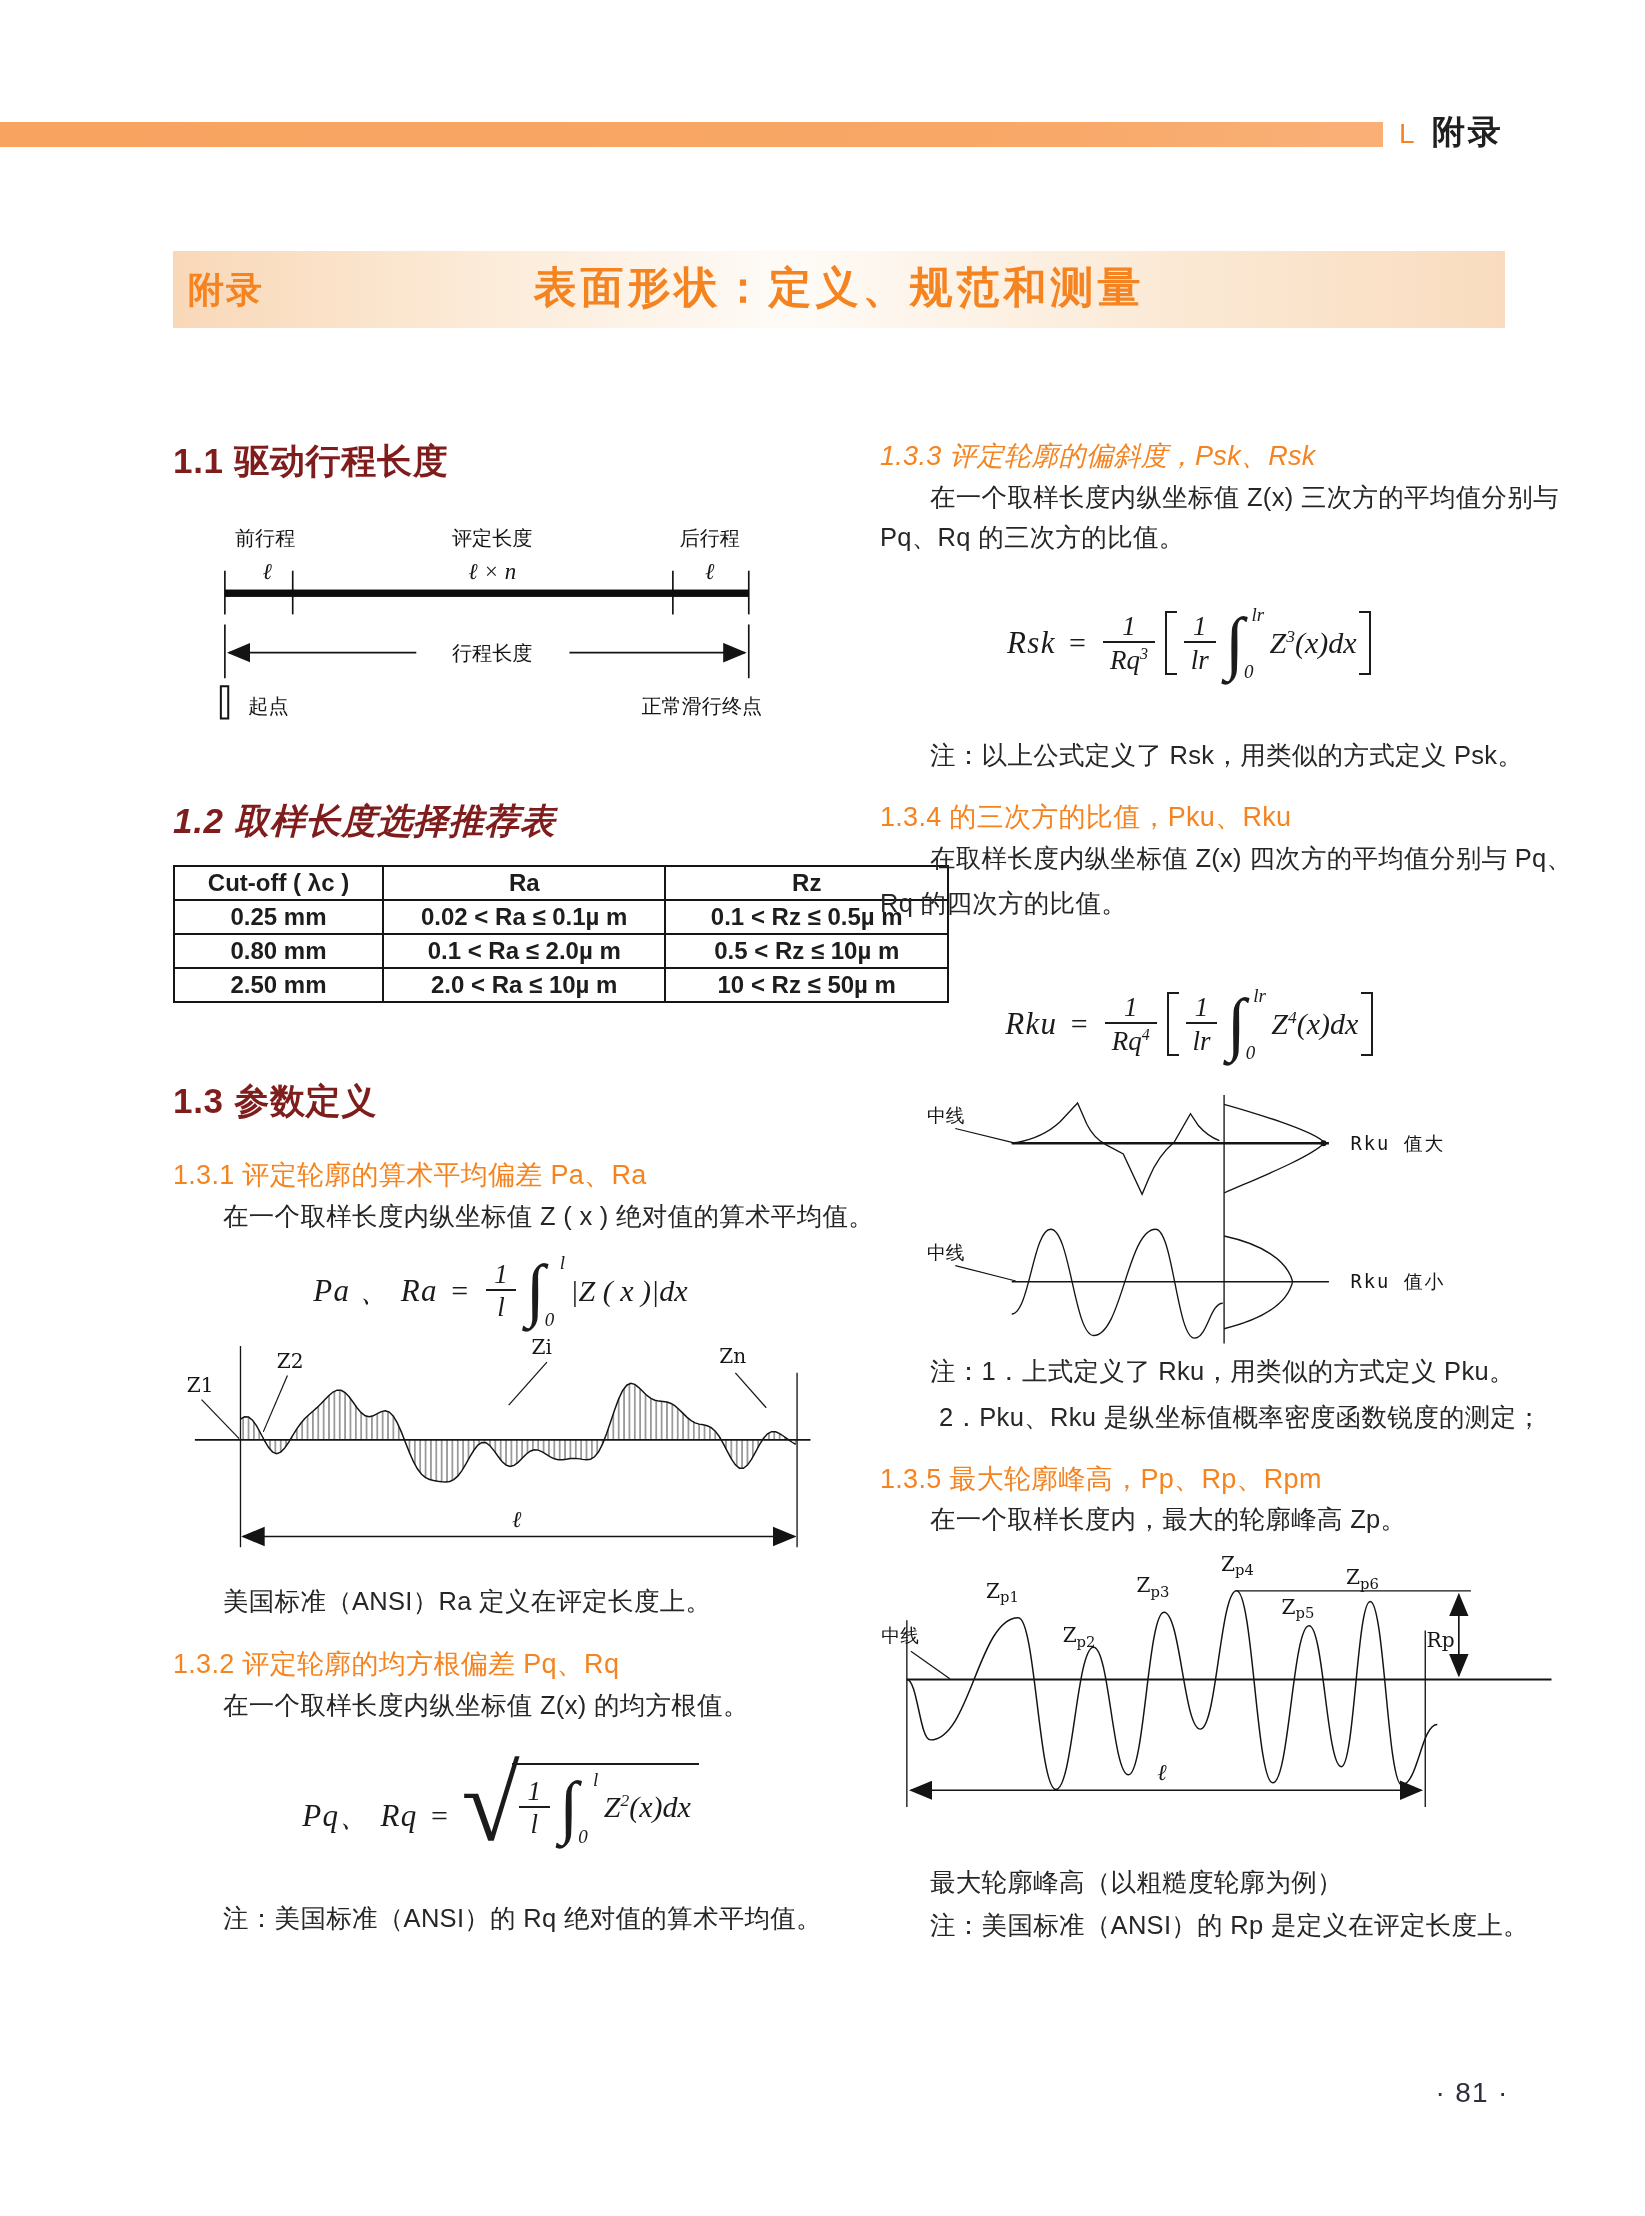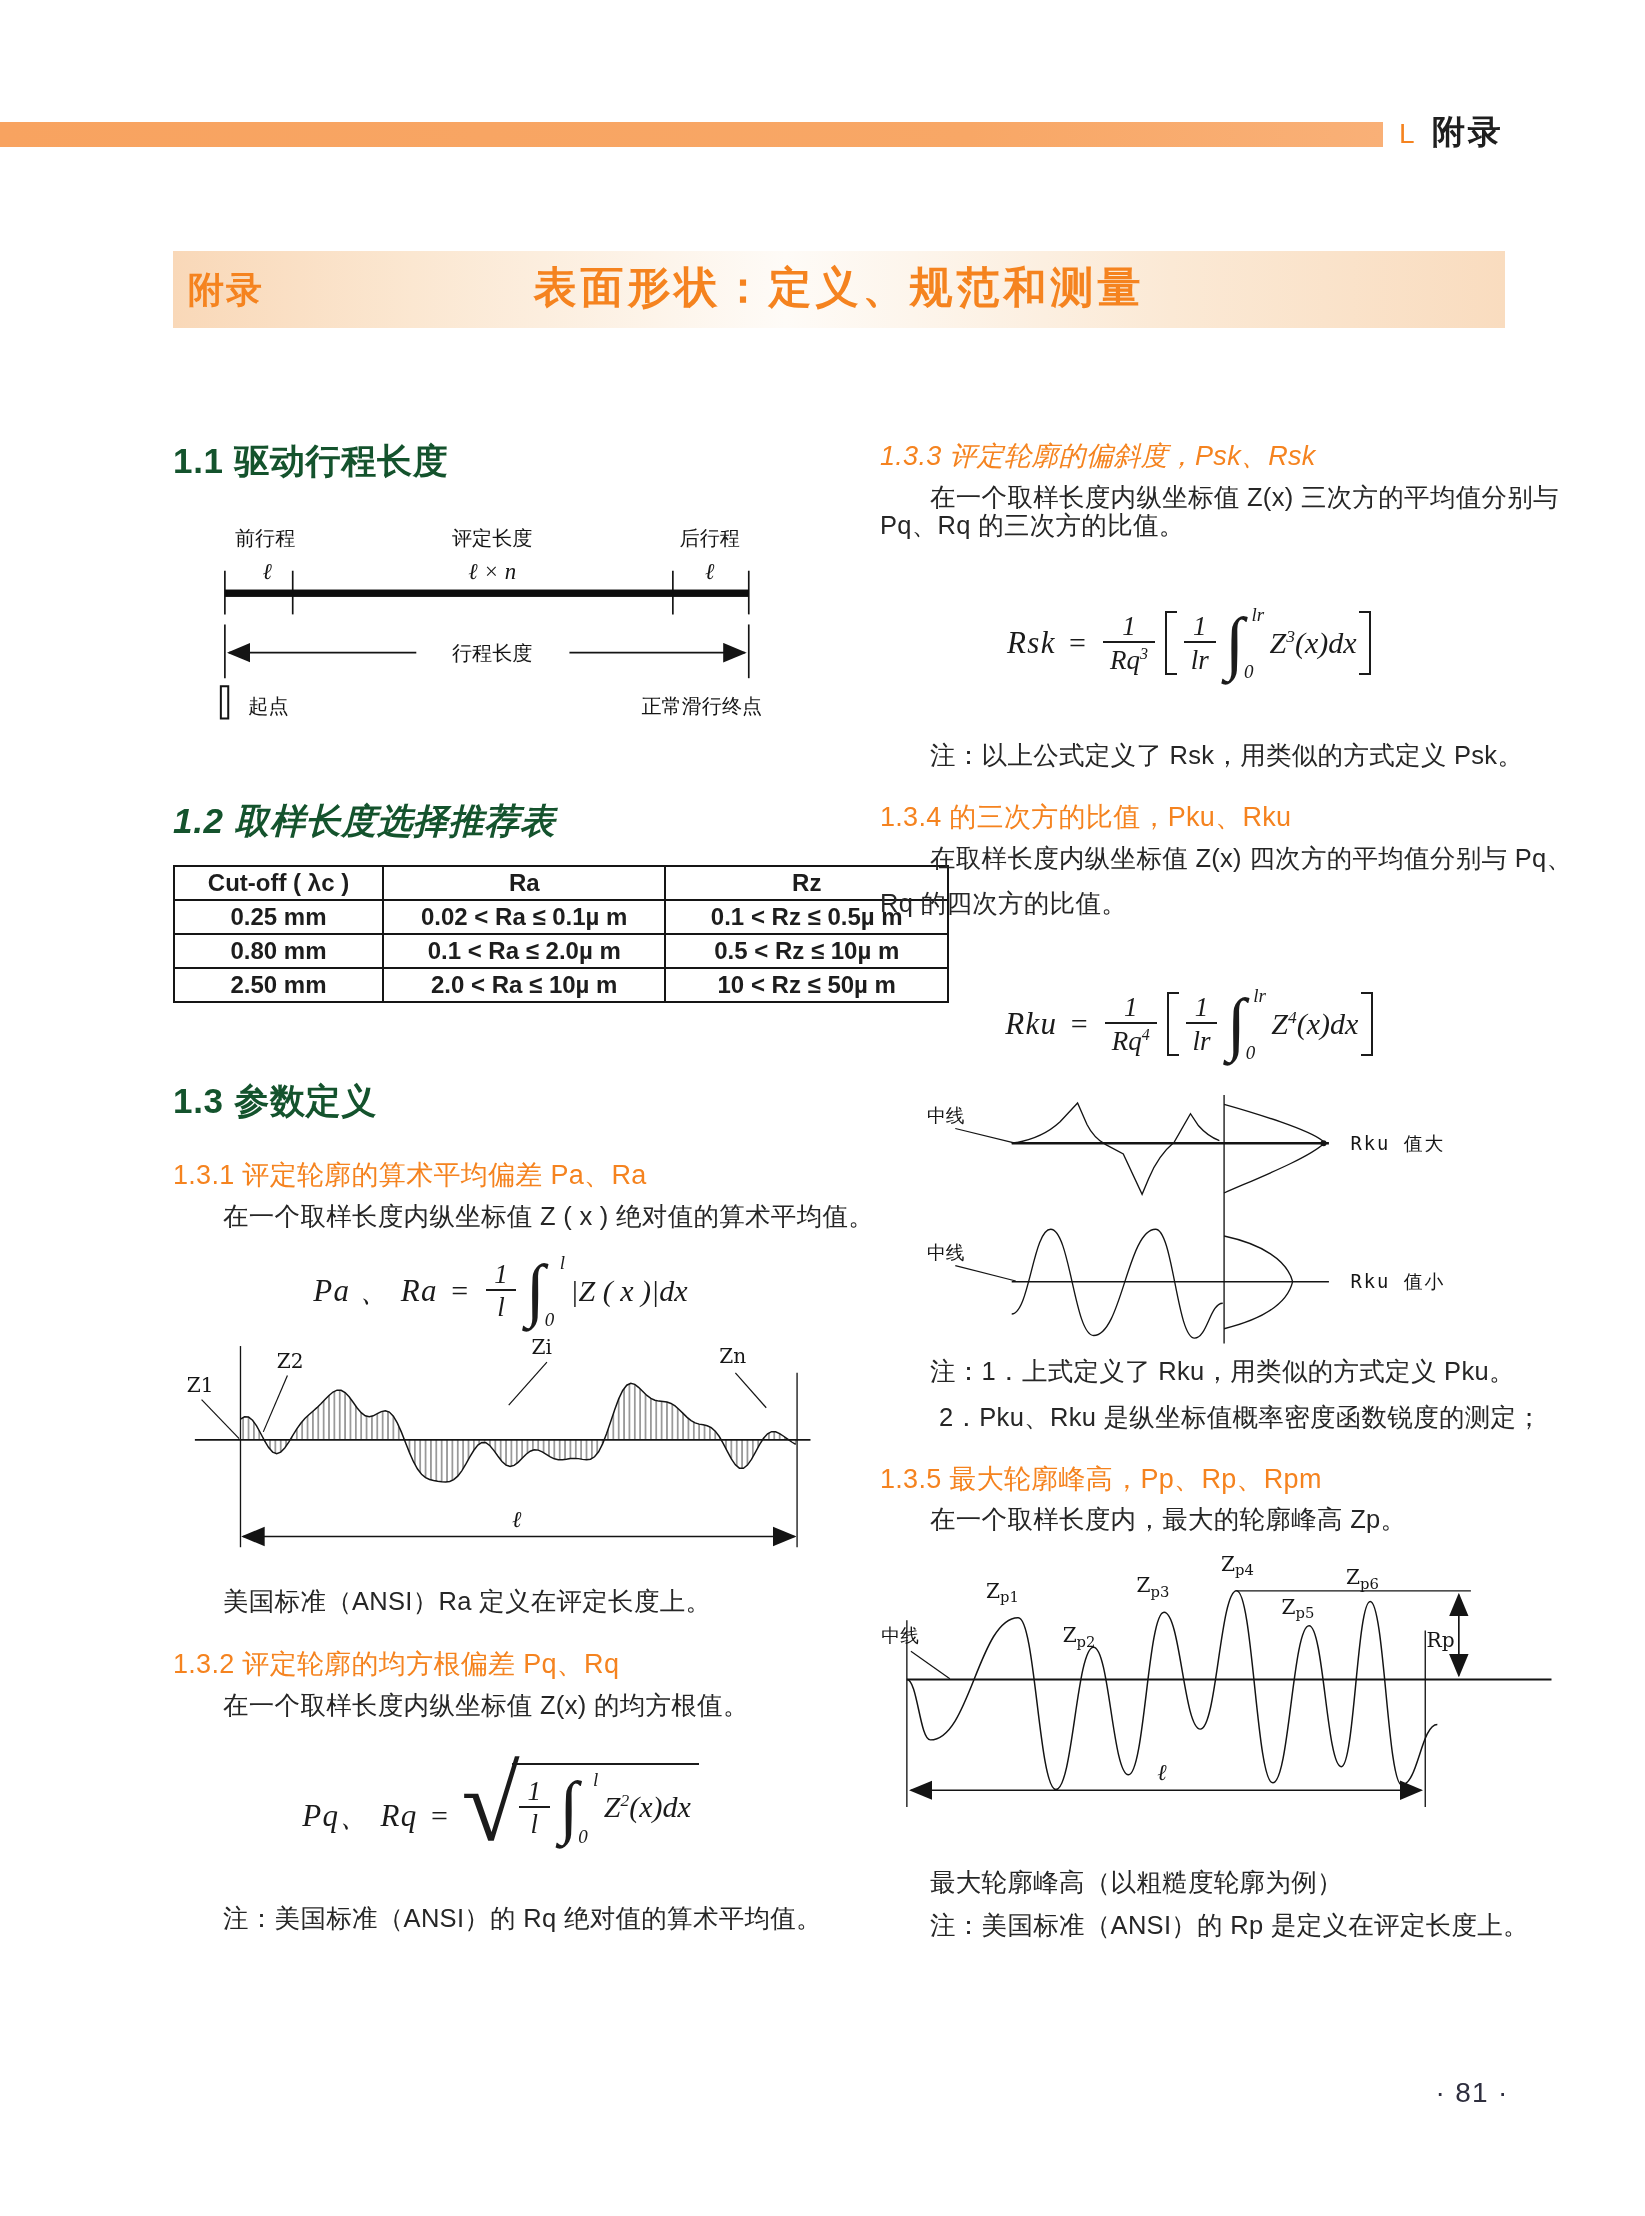--- a/index.html
+++ b/index.html
@@ -15,21 +15,21 @@
   .toptab .letter{color:#f5831f;font-size:28px;font-weight:normal;}
   .toptab .word{color:#1f1f1f;font-size:33px;font-weight:bold;letter-spacing:2.7px;}
   
   .banner{top:251px;left:173px;width:1332px;height:77px;
     background:linear-gradient(90deg,#f9d8b8 0%,#fbe7d1 18%,#fefbf7 46%,#fbe9d5 75%,#f9dcbf 100%);}
   .banner .blabel{position:absolute;left:15px;top:50%;transform:translateY(-50%);
     color:#f5831f;font-size:36px;font-weight:bold;letter-spacing:2px;}
   .banner .btitle{position:absolute;left:0;right:0;top:50%;transform:translateY(-54%);
     text-align:center;color:#f5831f;font-size:43px;font-weight:bold;letter-spacing:4px;}
   
-  .h2{font-size:35px;font-weight:bold;color:#14532d;letter-spacing:0.7px;white-space:nowrap;}
+  .h2{font-size:35px;font-weight:bold;color:#7f1d1d;letter-spacing:0.7px;white-space:nowrap;}
   .h3{font-size:27px;color:#f5831f;letter-spacing:0.3px;white-space:nowrap;}
   .body-text{font-size:25.5px;color:#262626;letter-spacing:0.3px;white-space:nowrap;}
   .indent{padding-left:50px;}
   .indent2{padding-left:59px;}
   
   table.spec{border-collapse:collapse;width:776px;table-layout:fixed;
     font-size:24px;font-weight:bold;color:#1d1d1d;}
   table.spec th,table.spec td{border:2px solid #151515;text-align:center;
     height:32px;padding:0 2.7px;font-weight:bold;white-space:nowrap;}
   
@@ -221,21 +221,21 @@
       </span>
       <span class="igd"><i>Z</i><sup>2</sup><i>(x)dx</i></span>
     </span>
   </span>
 </div>
 
 <div class="abs body-text indent" style="top:1901px;left:173px;width:655px;">注：美国标准（ANSI）的 Rq 绝对值的算术平均值。</div>
 
 <div class="abs h3" style="top:438px;left:880px;font-style:italic;">1.3.3 评定轮廓的偏斜度，Psk、Rsk</div>
 <div class="abs body-text indent" style="top:480px;left:880px;width:632px;">在一个取样长度内纵坐标值 Z(x) 三次方的平均值分别与</div>
-<div class="abs body-text" style="top:508px;left:880px;width:632px;">Pq、Rq 的三次方的比值。</div>
+<div class="abs body-text" style="top:520px;left:880px;width:632px;">Pq、Rq 的三次方的比值。</div>
 
 <div class="abs fml" style="top:586px;left:880px;width:625px;height:114px;">
   <span class="lhs">Rsk</span>
   <span class="eq">=</span>
   <span class="frac">
     <span class="fn">1</span>
     <span class="fd"><i>Rq</i><sup>3</sup></span>
   </span>
   <span class="grp">
     <span class="brk l"></span>

